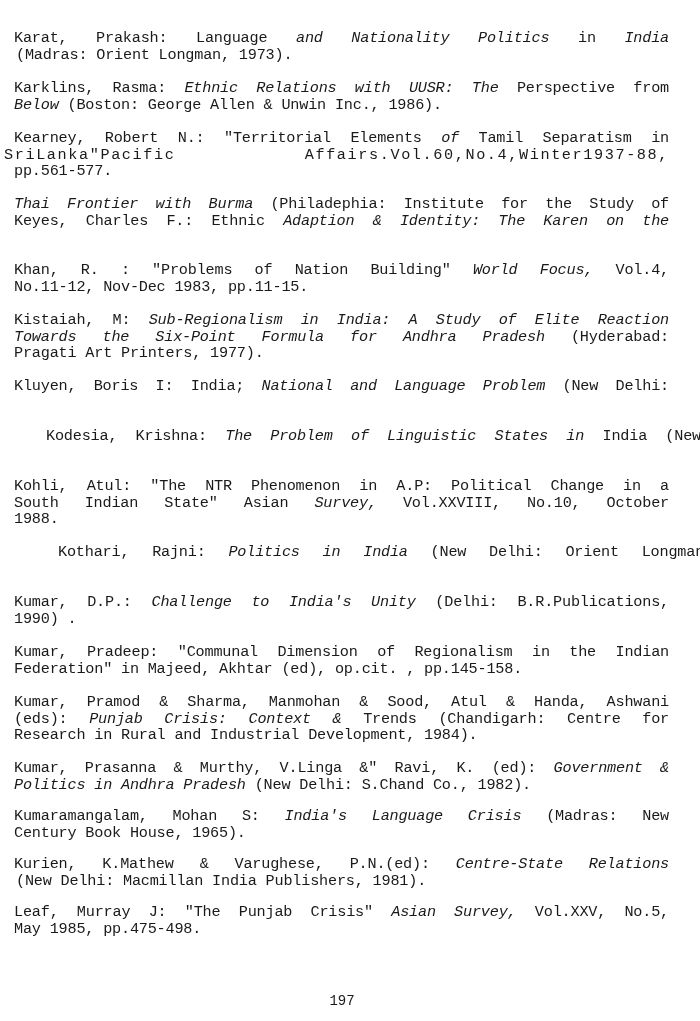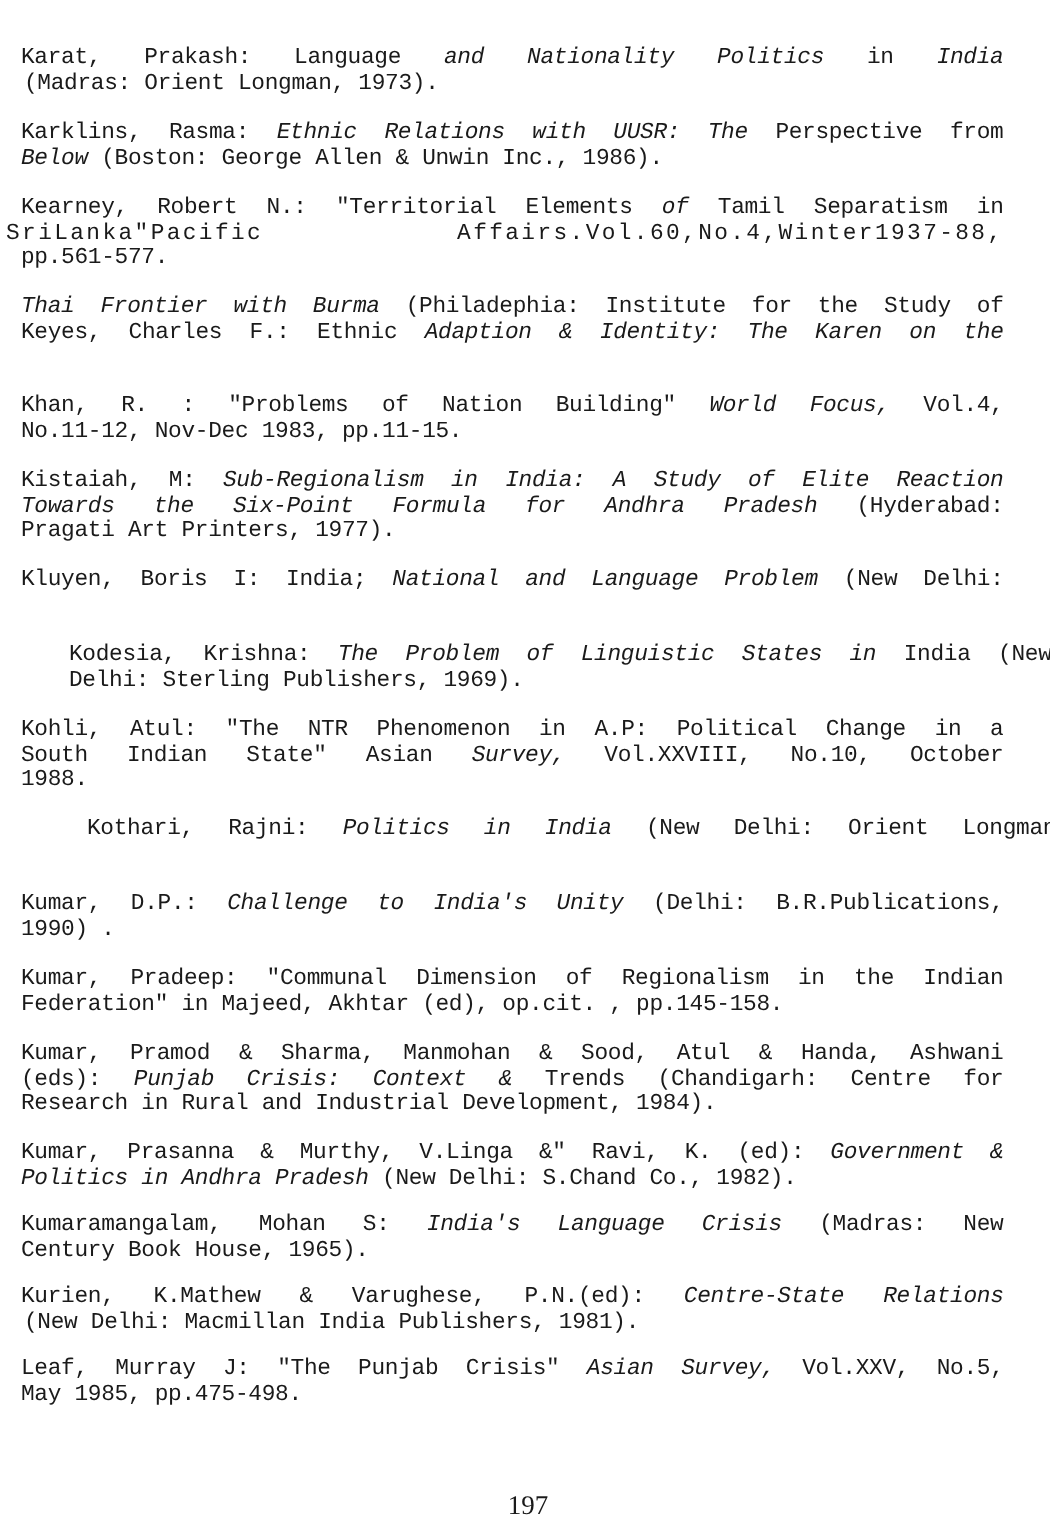--- a/index.html
+++ b/index.html
@@ -12,22 +12,22 @@
     position: absolute; left: 0; width: 655px;
     font-size: 15.2px; line-height: 16.5px;
     text-align: justify; letter-spacing: -0.2px;
   }
   .entry .line { display: block; white-space: nowrap; text-align: justify; text-align-last: justify; height: 16.5px; }
   .entry .line.last { text-align-last: left; }
   .entry .line.indent { padding-left: 2px; }
   .entry .line.outdent { margin-left: -10px; width: 665px; letter-spacing: 1.6px; }
   i { font-style: italic; }
   .page-number {
-    position: absolute; left: 10px; width: 684px; top: 993px;
-    text-align: center; font-size: 18px; color: #1a1a1a; font-family: Liberation Serif, serif;
+    position: absolute; left: 0; width: 684px; top: 993px;
+    text-align: center; font-size: 14px; color: #1a1a1a;
   }
 </style>
 </head>
 <body>
 
 <div class="doc">
   <div id="entries">
       <div class="entry" style="left: 14px; top: 30px;">
         <span class="line"><span>Karat, Prakash: Language </span><i>and Nationality Politics</i><span> in </span><i>India</i></span>
         <span class="line last indent"><span>(Madras: Orient Longman, 1973).</span></span>
@@ -52,21 +52,20 @@
       <div class="entry" style="left: 14px; top: 312px;">
         <span class="line"><span>Kistaiah, M: </span><i>Sub-Regionalism in India: A Study of Elite Reaction</i></span>
         <span class="line"><i>Towards the Six-Point Formula for Andhra Pradesh</i><span> (Hyderabad:</span></span>
         <span class="line last"><span>Pragati Art Printers, 1977).</span></span>
       </div>
       <div class="entry" style="left: 14px; top: 378px;">
         <span class="line"><span>Kluyen, Boris I: India; </span><i>National and Language Problem</i><span> (New Delhi:</span></span>
       </div>
       <div class="entry" style="left: 14px; top: 428px; margin-left: 32px;">
         <span class="line"><span>Kodesia, Krishna: </span><i>The Problem of Linguistic States in</i><span> India (New</span></span>
-        <span class="line last"><span>Delhi: Sterling Publishers, 1969).</span></span>
       </div>
       <div class="entry" style="left: 14px; top: 478px;">
         <span class="line"><span>Kohli, Atul: "The NTR Phenomenon in A.P: Political Change in a</span></span>
         <span class="line"><span>South Indian State" Asian </span><i>Survey,</i><span> Vol.XXVIII, No.10, October</span></span>
         <span class="line last"><span>1988.</span></span>
       </div>
       <div class="entry" style="left: 14px; top: 544px; margin-left: 44px;">
         <span class="line"><span>Kothari, Rajni: </span><i>Politics in India</i><span> (New Delhi: Orient Longman,</span></span>
       </div>
       <div class="entry" style="left: 14px; top: 594px;">

